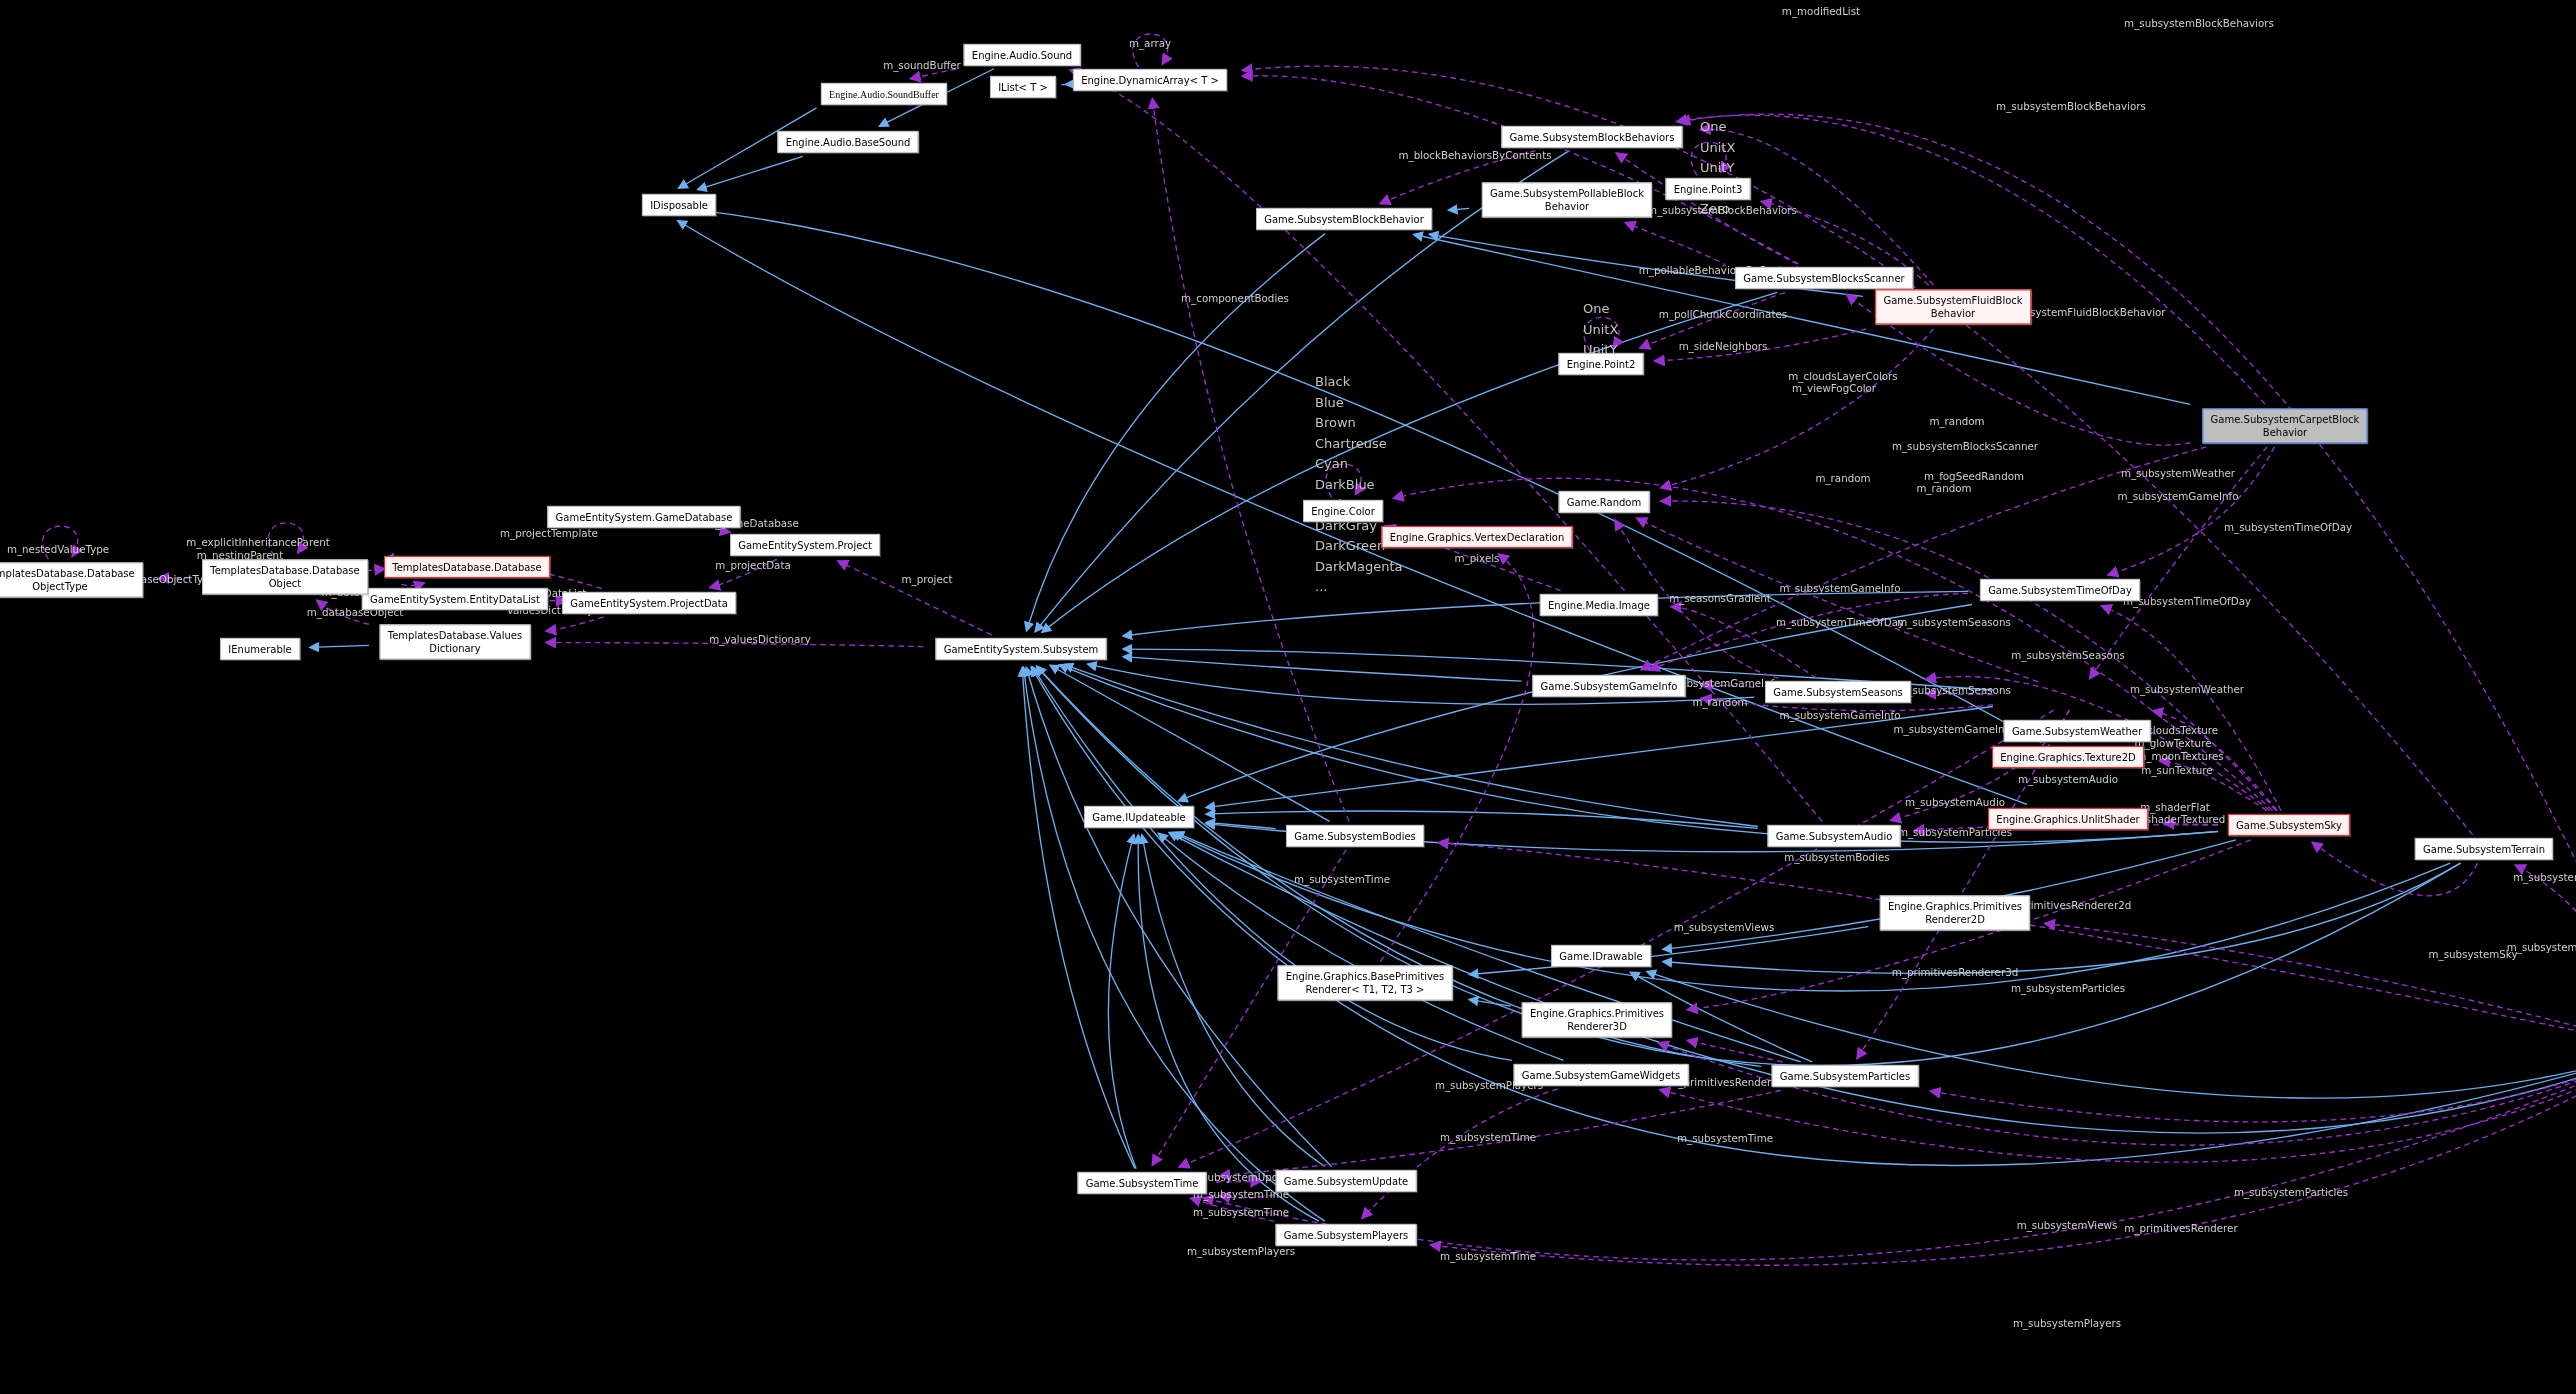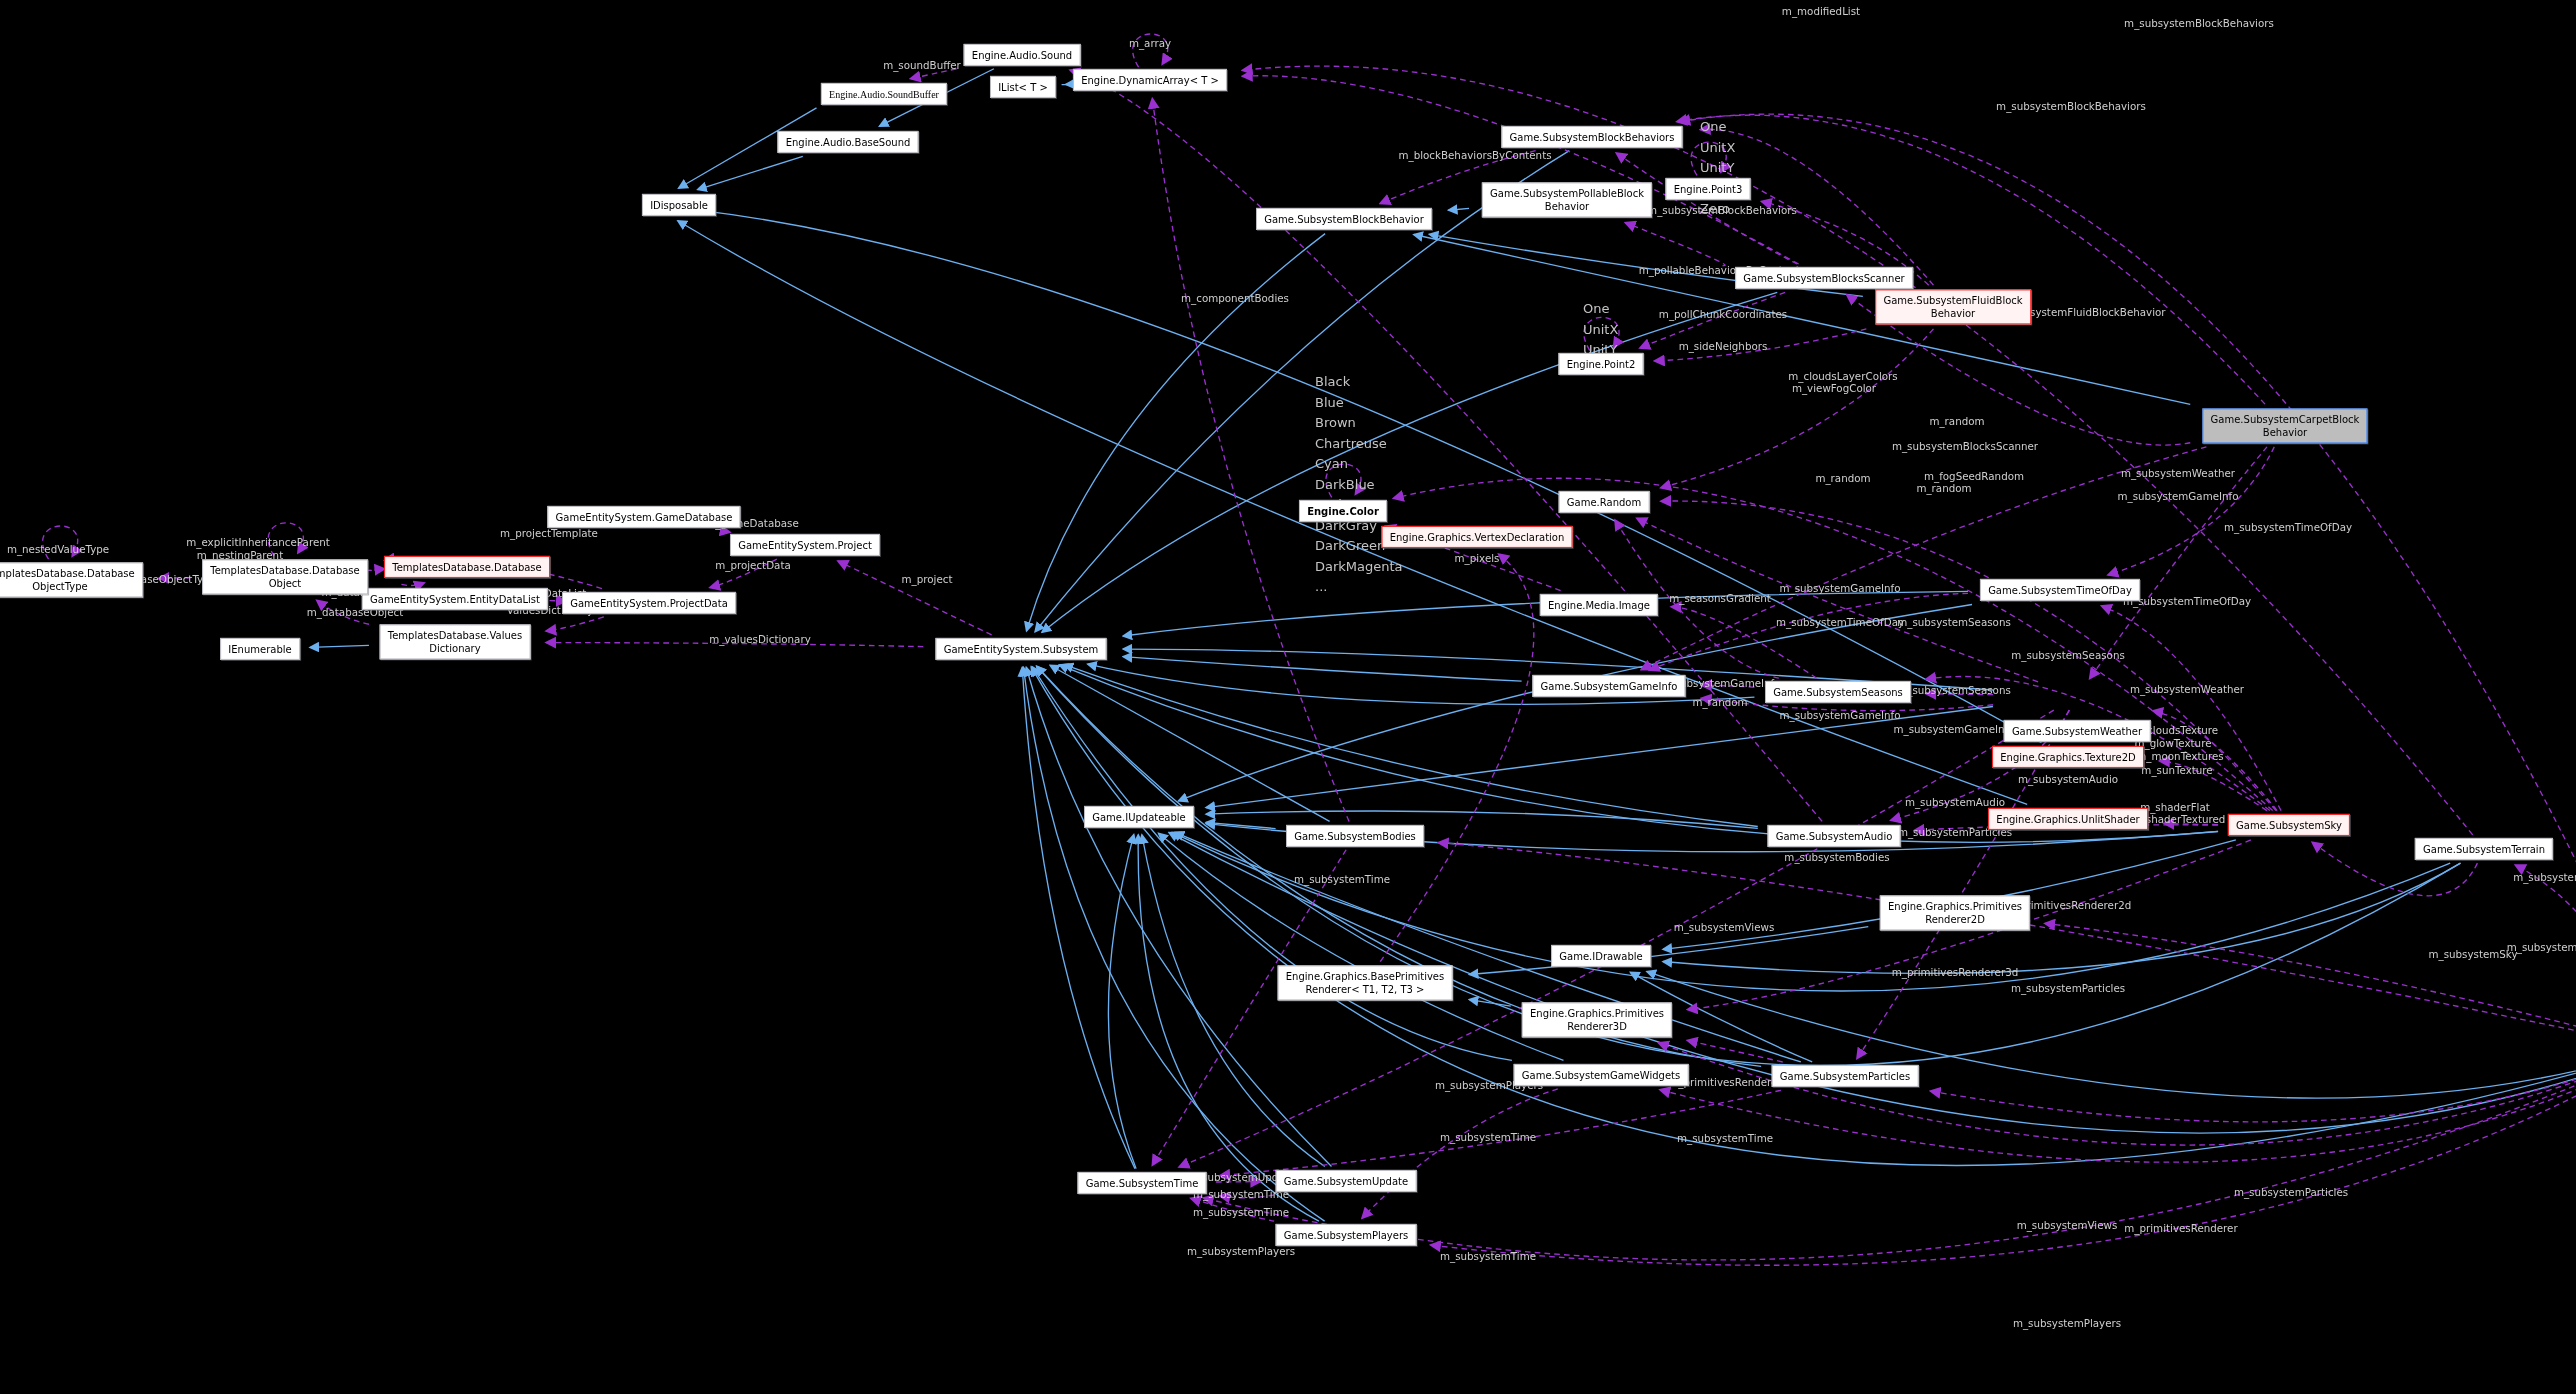--- a/index.html
+++ b/index.html
@@ -159,21 +159,21 @@
     <div class="node" style="left: 1708px; top: 189px;">Engine.Point3</div>
     <div class="node" style="left: 1567px; top: 200px;">Game.SubsystemPollableBlock
 Behavior</div>
     <div class="node" style="left: 1344px; top: 219px;">Game.SubsystemBlockBehavior</div>
     <div class="node" style="left: 1824px; top: 278px;">Game.SubsystemBlocksScanner</div>
     <div class="node red" style="left: 1953px; top: 307px;">Game.SubsystemFluidBlock
 Behavior</div>
     <div class="node" style="left: 1601px; top: 364px;">Engine.Point2</div>
     <div class="node gray" style="left: 2285px; top: 426px;">Game.SubsystemCarpetBlock
 Behavior</div>
-    <div class="node" style="left: 1343px; top: 511px; font-weight: bold;">Engine.Color</div>
+    <div class="node" style="left: 1343px; top: 511px;">Engine.Color</div>
     <div class="node" style="left: 1604px; top: 502px;">Game.Random</div>
     <div class="node red" style="left: 1477px; top: 537px;">Engine.Graphics.VertexDeclaration</div>
     <div class="node" style="left: 1599px; top: 605px;">Engine.Media.Image</div>
     <div class="node" style="left: 2060px; top: 590px;">Game.SubsystemTimeOfDay</div>
     <div class="node" style="left: 1609px; top: 686px;">Game.SubsystemGameInfo</div>
     <div class="node" style="left: 1838px; top: 692px;">Game.SubsystemSeasons</div>
     <div class="node" style="left: 2077px; top: 725px; margin-top: 6px;">Game.SubsystemWeather</div>
     <div class="node" style="left: 644px; top: 517px;">GameEntitySystem.GameDatabase</div>
     <div class="node" style="left: 805px; top: 545px;">GameEntitySystem.Project</div>
     <div class="node" style="left: 649px; top: 603px;">GameEntitySystem.ProjectData</div>

